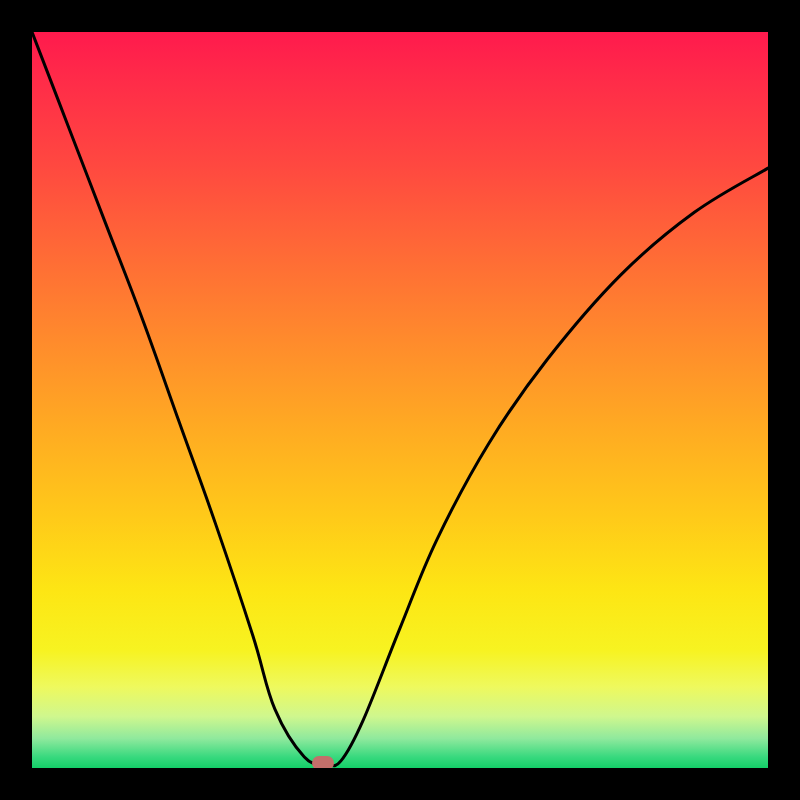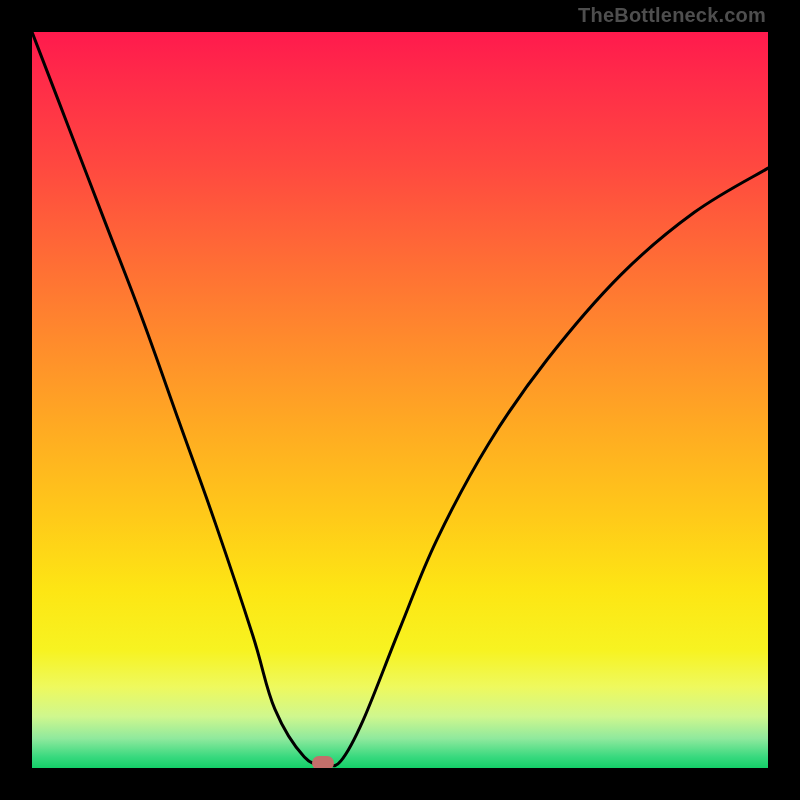--- a/index.html
+++ b/index.html
@@ -76,14 +76,13 @@
 <body>
 
 <div class="frame">
   <div class="plot-area">
     <div class="gradient"></div>
     <svg class="curve-svg" viewBox="0 0 736 736" preserveAspectRatio="none">
       <path id="curvePath" fill="none" stroke="#000" stroke-width="3" stroke-linecap="round" stroke-linejoin="round" d="M 0 0 C 6.6240000000000006 17.22239999999999, 23.552000000000003 61.23519999999995, 36.800000000000004 95.67999999999995 C 50.048 130.12479999999994, 60.35200000000001 156.9152, 73.60000000000001 191.36 C 86.84800000000001 225.80480000000003, 97.15199999999999 251.27040000000002, 110.39999999999999 287.04 C 123.648 322.80960000000005, 133.95200000000003 352.98560000000003, 147.20000000000002 390.08000000000004 C 160.448 427.17440000000005, 170.752 454.7008, 184 493.12 C 197.248 531.5391999999999, 210.20159999999998 570.4, 220.79999999999998 603.52 C 231.39839999999998 636.64, 233.6064 655.2608, 242.88000000000002 677.12 C 252.15360000000004 698.9792, 263.0464 715.024, 272.32 724.96 C 281.5936 734.8960000000001, 287.776 731.6576, 294.40000000000003 732.32 C 301.02400000000006 732.9824000000001, 302.49600000000004 736.5888, 309.12 728.64 C 315.74399999999997 720.6912, 320.60159999999996 712.0064, 331.2 688.16 C 341.7984 664.3136, 354.752 628.6175999999999, 368 596.16 C 381.248 563.7024, 388.9024 540.96, 404.8 507.84000000000003 C 420.6976 474.72, 436.448 444.61760000000004, 456.32 412.16 C 476.192 379.7024, 491.3535999999999 357.99039999999997, 515.1999999999999 327.52 C 539.0464 297.0496, 562.3040000000001 269.376, 588.8000000000001 242.88 C 615.296 216.38400000000001, 635.904 199.52960000000004, 662.4 180.32000000000005 C 688.896 161.11040000000006, 722.752 144.1088000000001, 736 136.16000000000008"></path>
     </svg>
     <div class="marker" id="minMarker" style="left: 290.72px; top: 730.848px; background: rgb(195, 111, 106);"></div>
   </div>
-  <div class="watermark">TheBottleneck.com</div>
 </div>
 
 </body></html>

